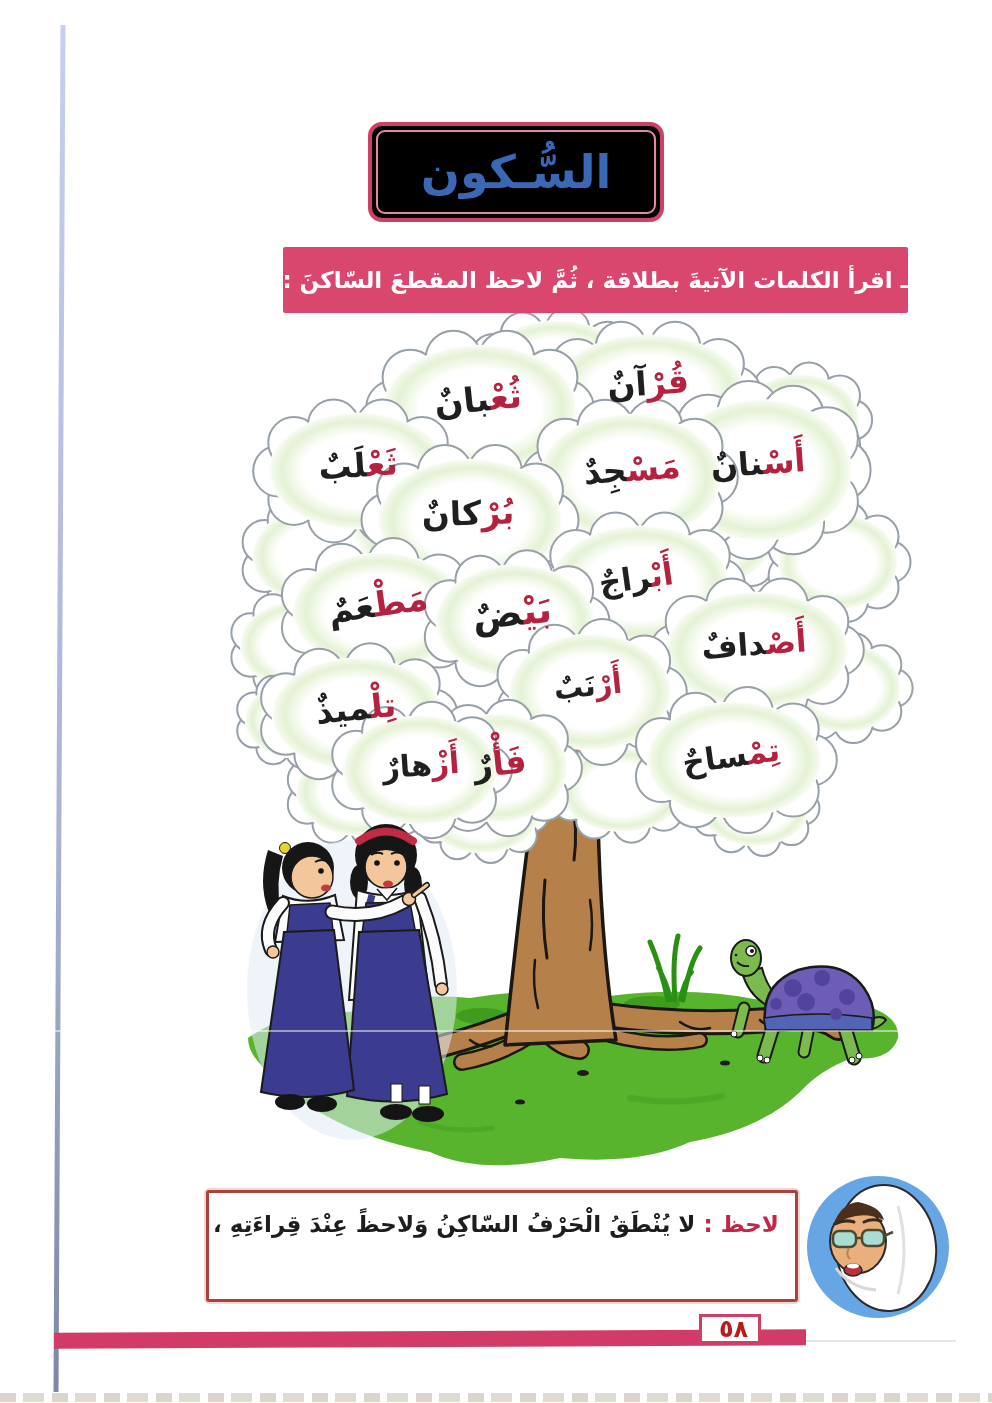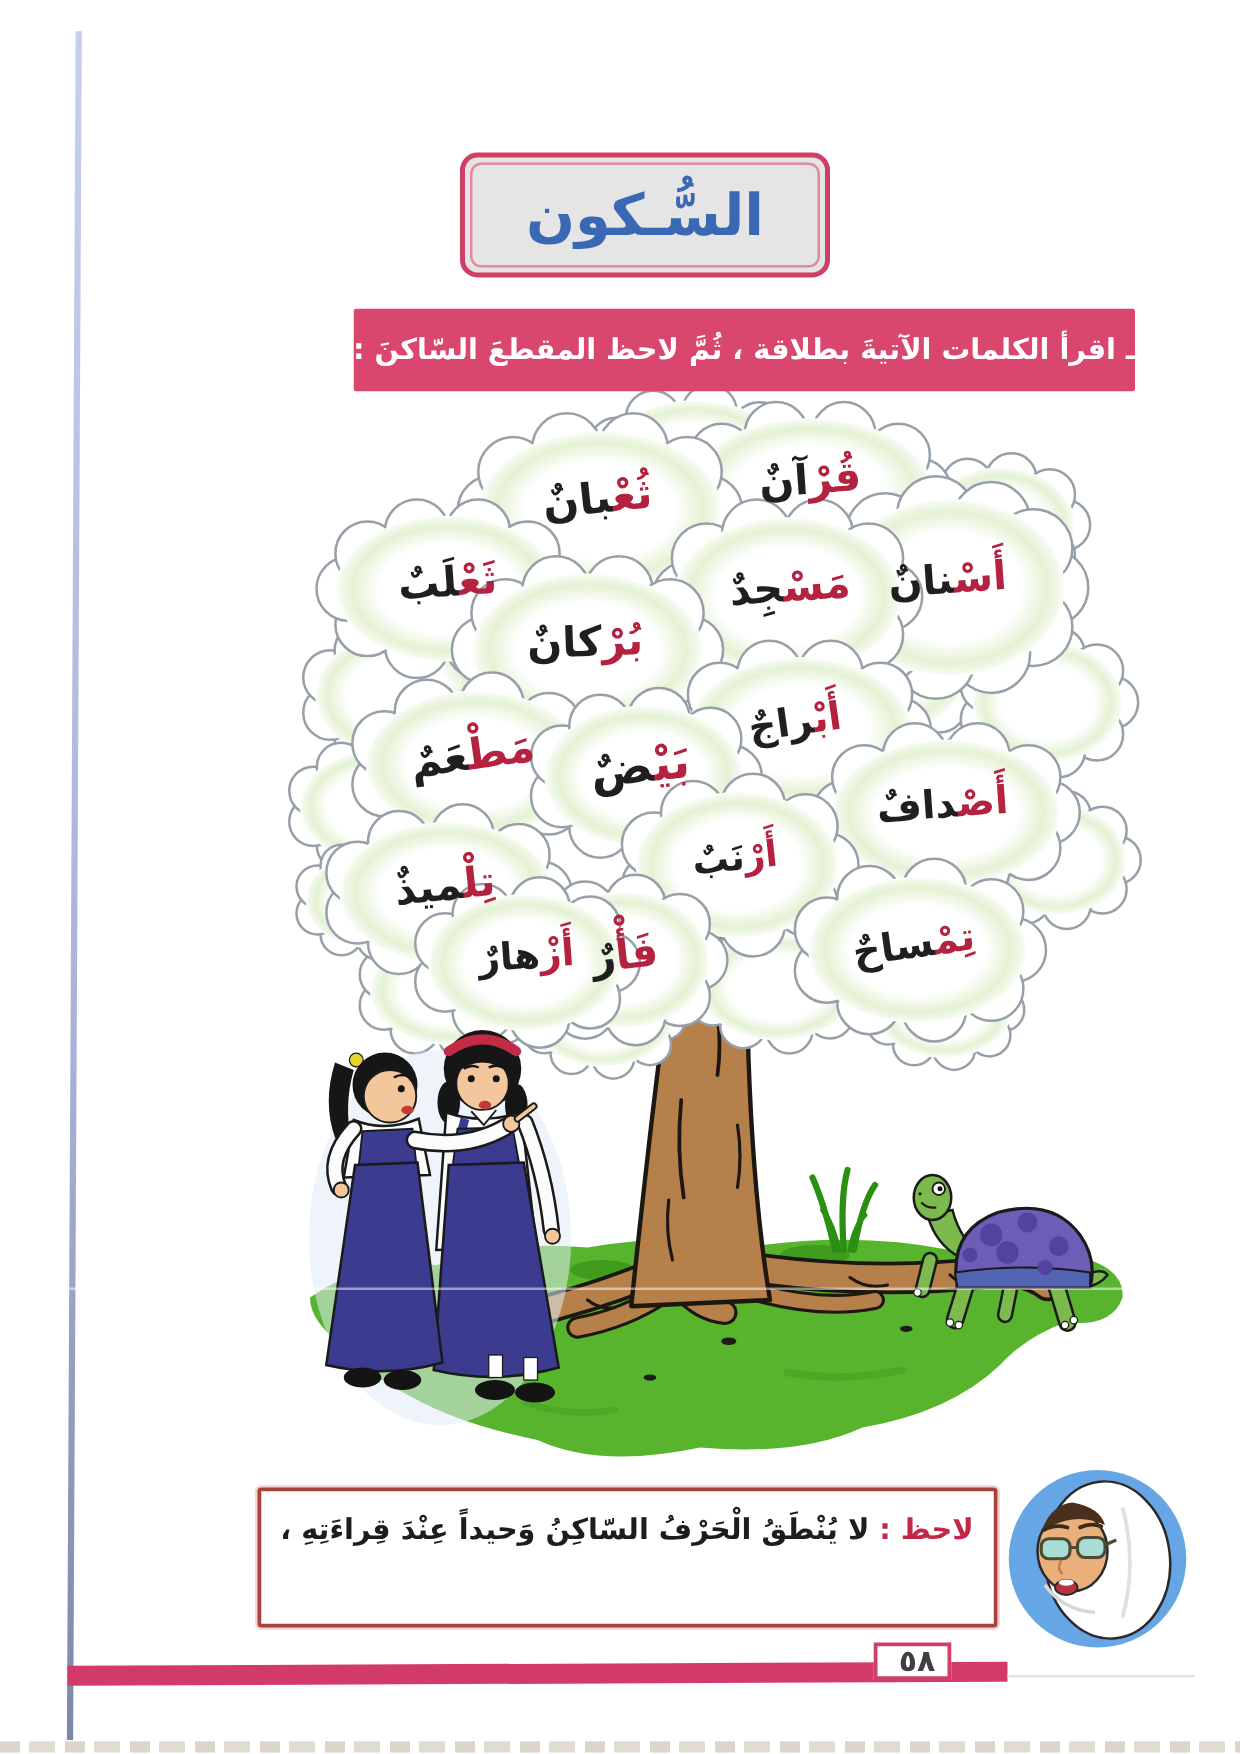--- a/index.html
+++ b/index.html
@@ -2,21 +2,21 @@
 <html lang="ar"><head>
 <meta charset="utf-8">
 <style>
   html,body{margin:0;padding:0;background:#fff;}
   .page{position:relative;width:992px;height:1403px;background:#ffffff;overflow:hidden;
         font-family:"DejaVu Sans",sans-serif;}
   .page svg.scene{position:absolute;left:0;top:0;}
 
   
   .title-box{position:absolute;left:368px;top:122px;width:296px;height:100px;
-     border:4px solid #cf4066;border-radius:14px;background:#e5e5e5;box-sizing:border-box;
+     border:4px solid #cf4066;border-radius:14px;background:#000000;box-sizing:border-box;
      display:flex;align-items:center;justify-content:center;}
   .title-inner{position:absolute;inset:4px;border:2px solid #e28aa2;border-radius:9px;
      display:flex;align-items:center;justify-content:center;}
   .title-text{color:#3a68b4;font-size:46px;font-weight:bold;direction:rtl;line-height:1;}
 
   
   .banner{position:absolute;left:283px;top:247px;width:625px;height:66px;background:#d9476e;
      border-radius:2px;color:#ffffff;font-size:23px;font-weight:bold;direction:rtl;
      display:flex;align-items:center;justify-content:center;box-sizing:border-box;
      padding:0 14px;white-space:nowrap;}
@@ -35,21 +35,21 @@
   .learn-line1{text-align:right;white-space:nowrap;}
   .learn-line2{text-align:center;white-space:nowrap;}
   .learn-label{color:#c22747;}
 
   
   .page-bar{position:absolute;left:54px;top:1331px;width:752px;height:16px;background:#d23b68;
      transform:rotate(-0.25deg);}
   .page-bar-faint{position:absolute;left:806px;top:1340px;width:150px;height:2px;background:#e6e6e6;}
   .page-num{position:absolute;left:699px;top:1314px;width:62px;height:30px;background:#fff;
      border:3px solid #cf3f66;box-sizing:border-box;display:flex;align-items:center;justify-content:center;
-     color:#404040;font-size:24px;font-weight:bold;letter-spacing:.3em;padding-left:.3em;direction:rtl;}
+     color:#b91c1c;font-size:24px;font-weight:bold;letter-spacing:.3em;padding-left:.3em;direction:rtl;}
   .bottom-edge{position:absolute;left:0;top:1393px;width:992px;height:9px;opacity:.75;
      background:repeating-linear-gradient(90deg,#cfc8ba 0 16px,#fff 16px 23px,#d6d0c2 23px 44px,#fff 44px 52px);}
 </style>
 </head>
 <body>
 
 <div class="page">
 
   <svg class="scene" id="scene" width="992" height="1403" viewBox="0 0 992 1403">
     <defs>
@@ -710,21 +710,21 @@
       <div class="tree-word" style="left: 754px; top: 644px; font-size: 31px; transform: translate(-50%, -50%) rotate(-4deg);"><span style="color: rgb(181, 34, 63);">أَصْ‍</span><span style="color: rgb(31, 31, 31);">‍دافٌ</span></div>
       <div class="tree-word" style="left: 588px; top: 687px; font-size: 29px; transform: translate(-50%, -50%) rotate(-6deg);"><span style="color: rgb(181, 34, 63);">أَرْ</span><span style="color: rgb(31, 31, 31);">نَبٌ</span></div>
       <div class="tree-word" style="left: 356px; top: 709px; font-size: 33px; transform: translate(-50%, -50%) rotate(-6deg);"><span style="color: rgb(181, 34, 63);">تِلْ‍</span><span style="color: rgb(31, 31, 31);">‍ميذٌ</span></div>
       <div class="tree-word" style="left: 500px; top: 764px; font-size: 33px; transform: translate(-50%, -50%) rotate(-6deg);"><span style="color: rgb(181, 34, 63);">فَأْ</span><span style="color: rgb(31, 31, 31);">رٌ</span></div>
       <div class="tree-word" style="left: 421px; top: 765px; font-size: 30px; transform: translate(-50%, -50%) rotate(-4deg);"><span style="color: rgb(181, 34, 63);">أَزْ</span><span style="color: rgb(31, 31, 31);">هارٌ</span></div>
       <div class="tree-word" style="left: 731px; top: 756px; font-size: 31px; transform: translate(-50%, -50%) rotate(-8deg);"><span style="color: rgb(181, 34, 63);">تِمْ‍</span><span style="color: rgb(31, 31, 31);">‍ساحٌ</span></div>
     </div>
 
   <div class="learn-box">
     <div class="learn-line1">
-      <span class="learn-label">لاحظ : </span><span>لا يُنْطَقُ الْحَرْفُ السّاكِنُ وَحيداً عِنْدَ قِراءَتِهِ ،</span>
+      <span class="learn-label">لاحظ : </span><span>لا يُنْطَقُ الْحَرْفُ السّاكِنُ وَلاحظً عِنْدَ قِراءَتِهِ ،</span>
     </div>
   </div>
 
   <div class="page-bar"></div>
   <div class="page-bar-faint"></div>
   <div class="page-num">
     <span>٥٨</span>
   </div>
   <div class="bottom-edge"></div>
 </div>

